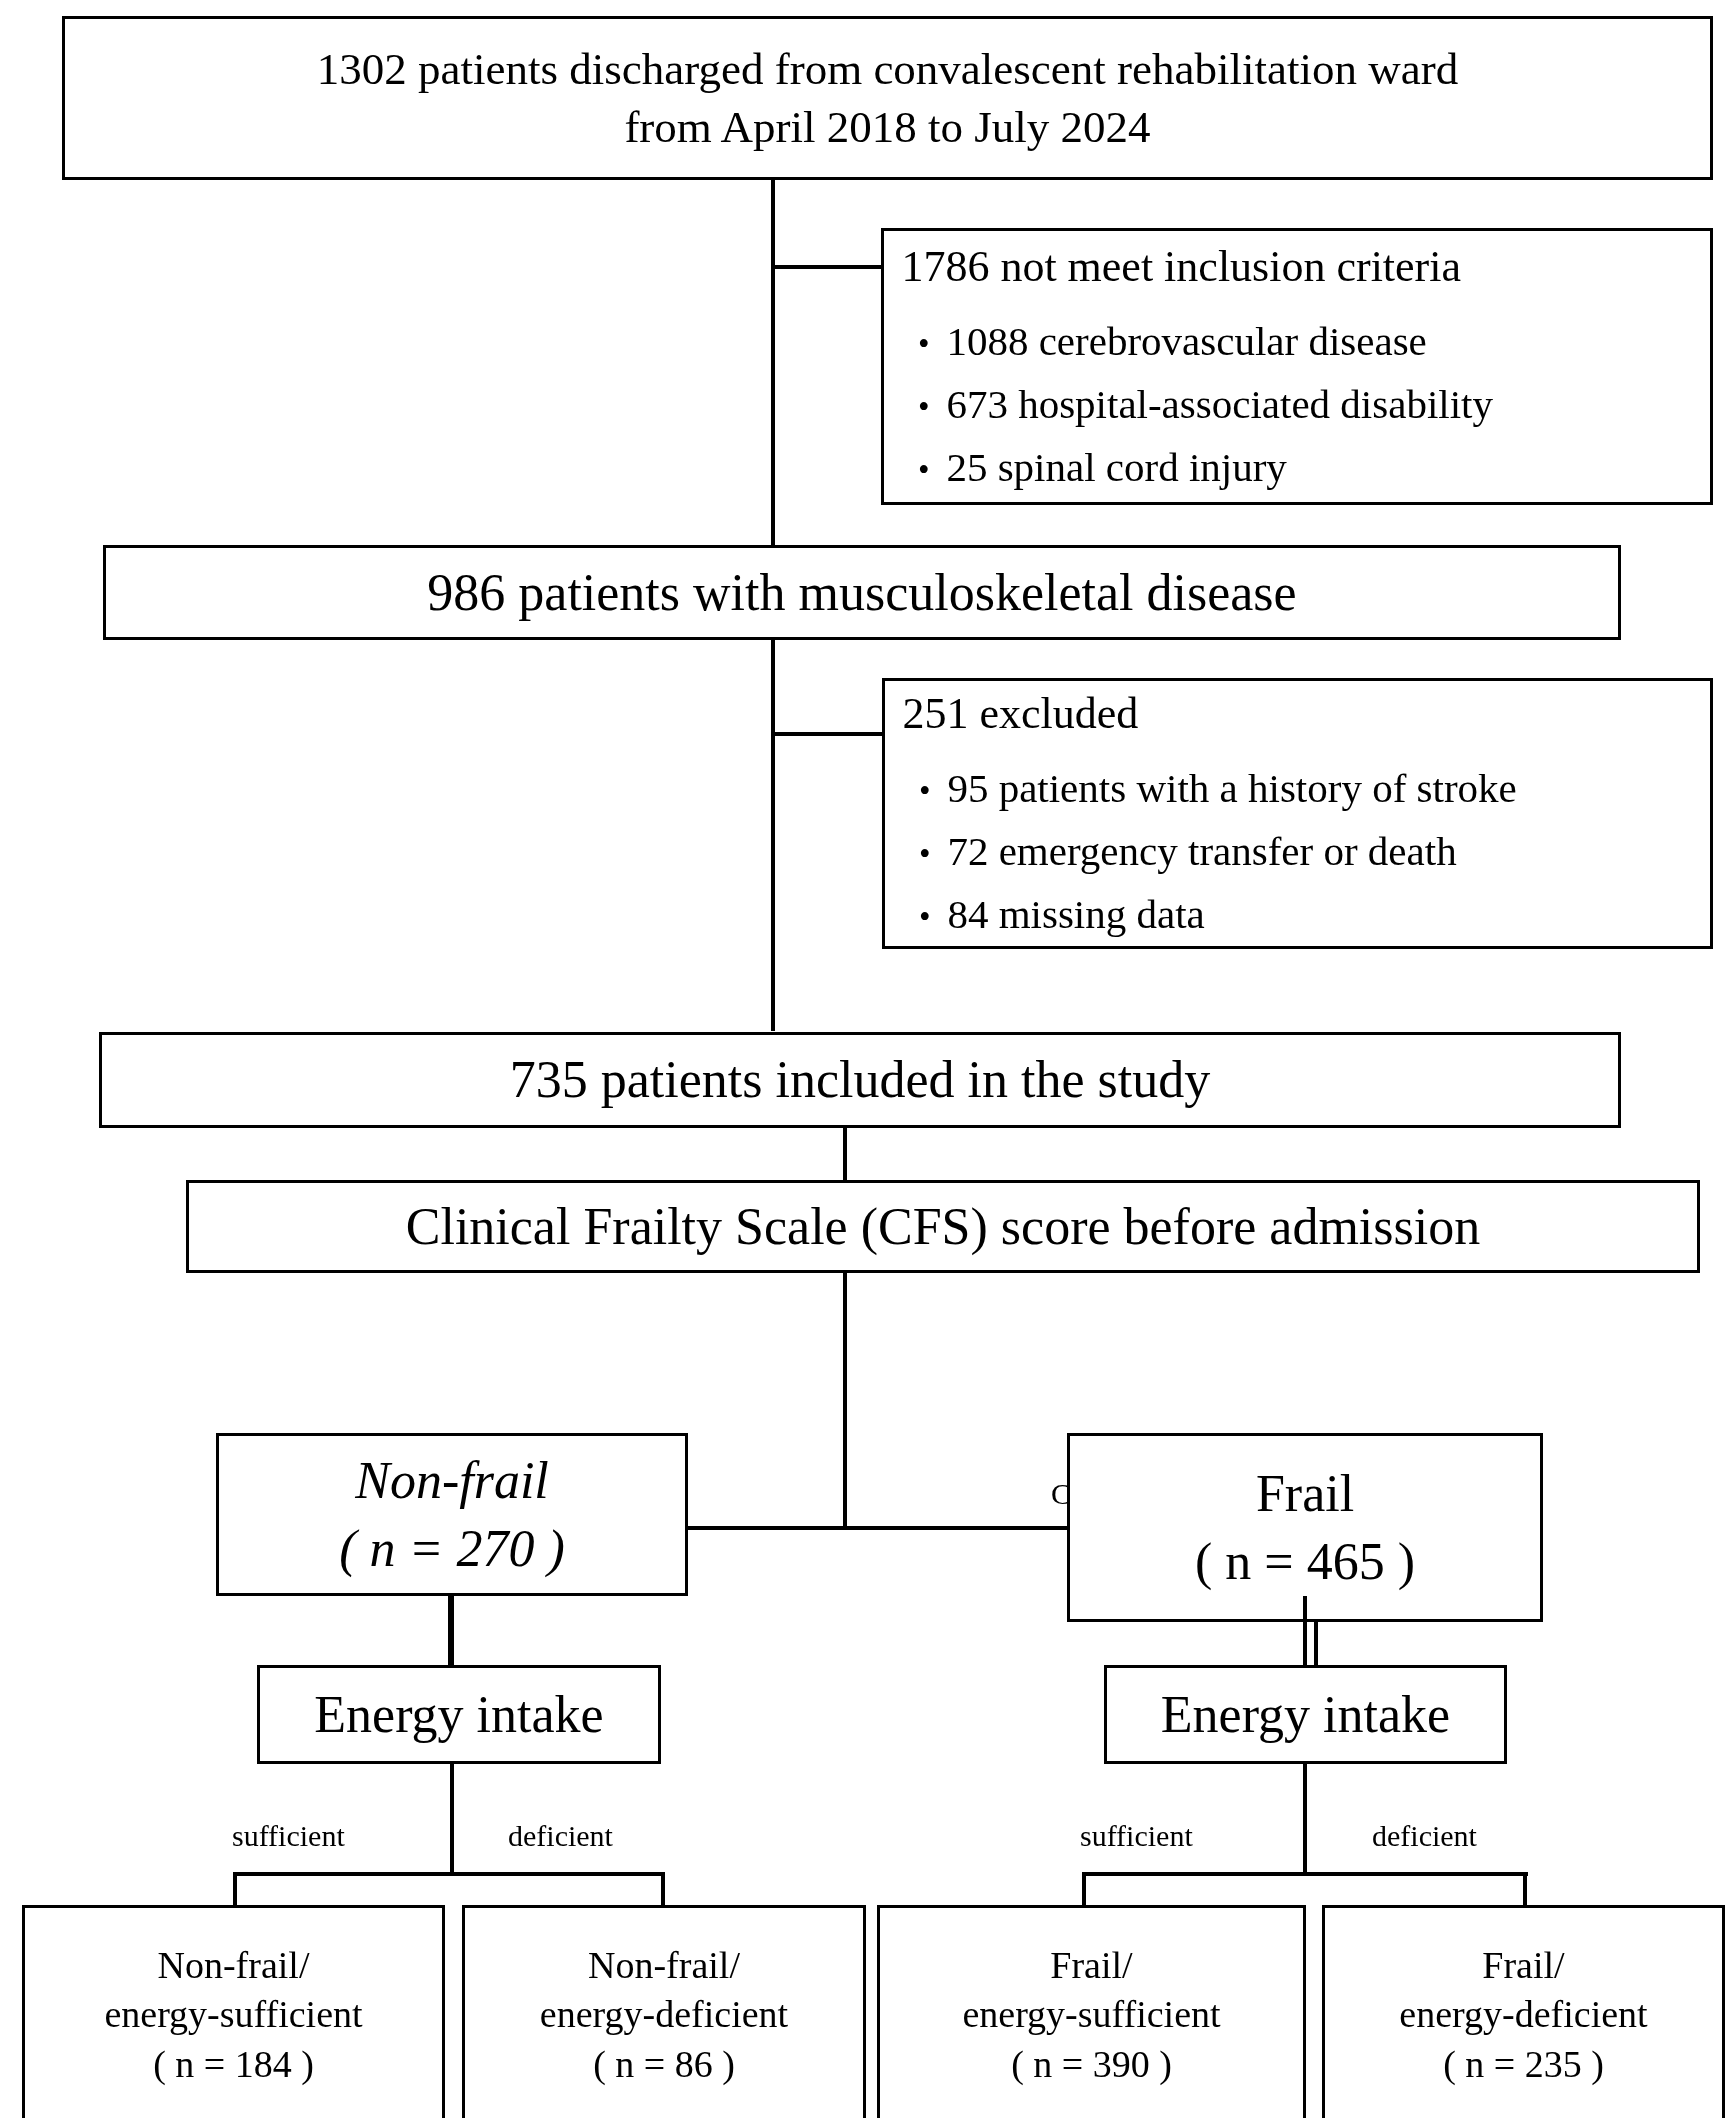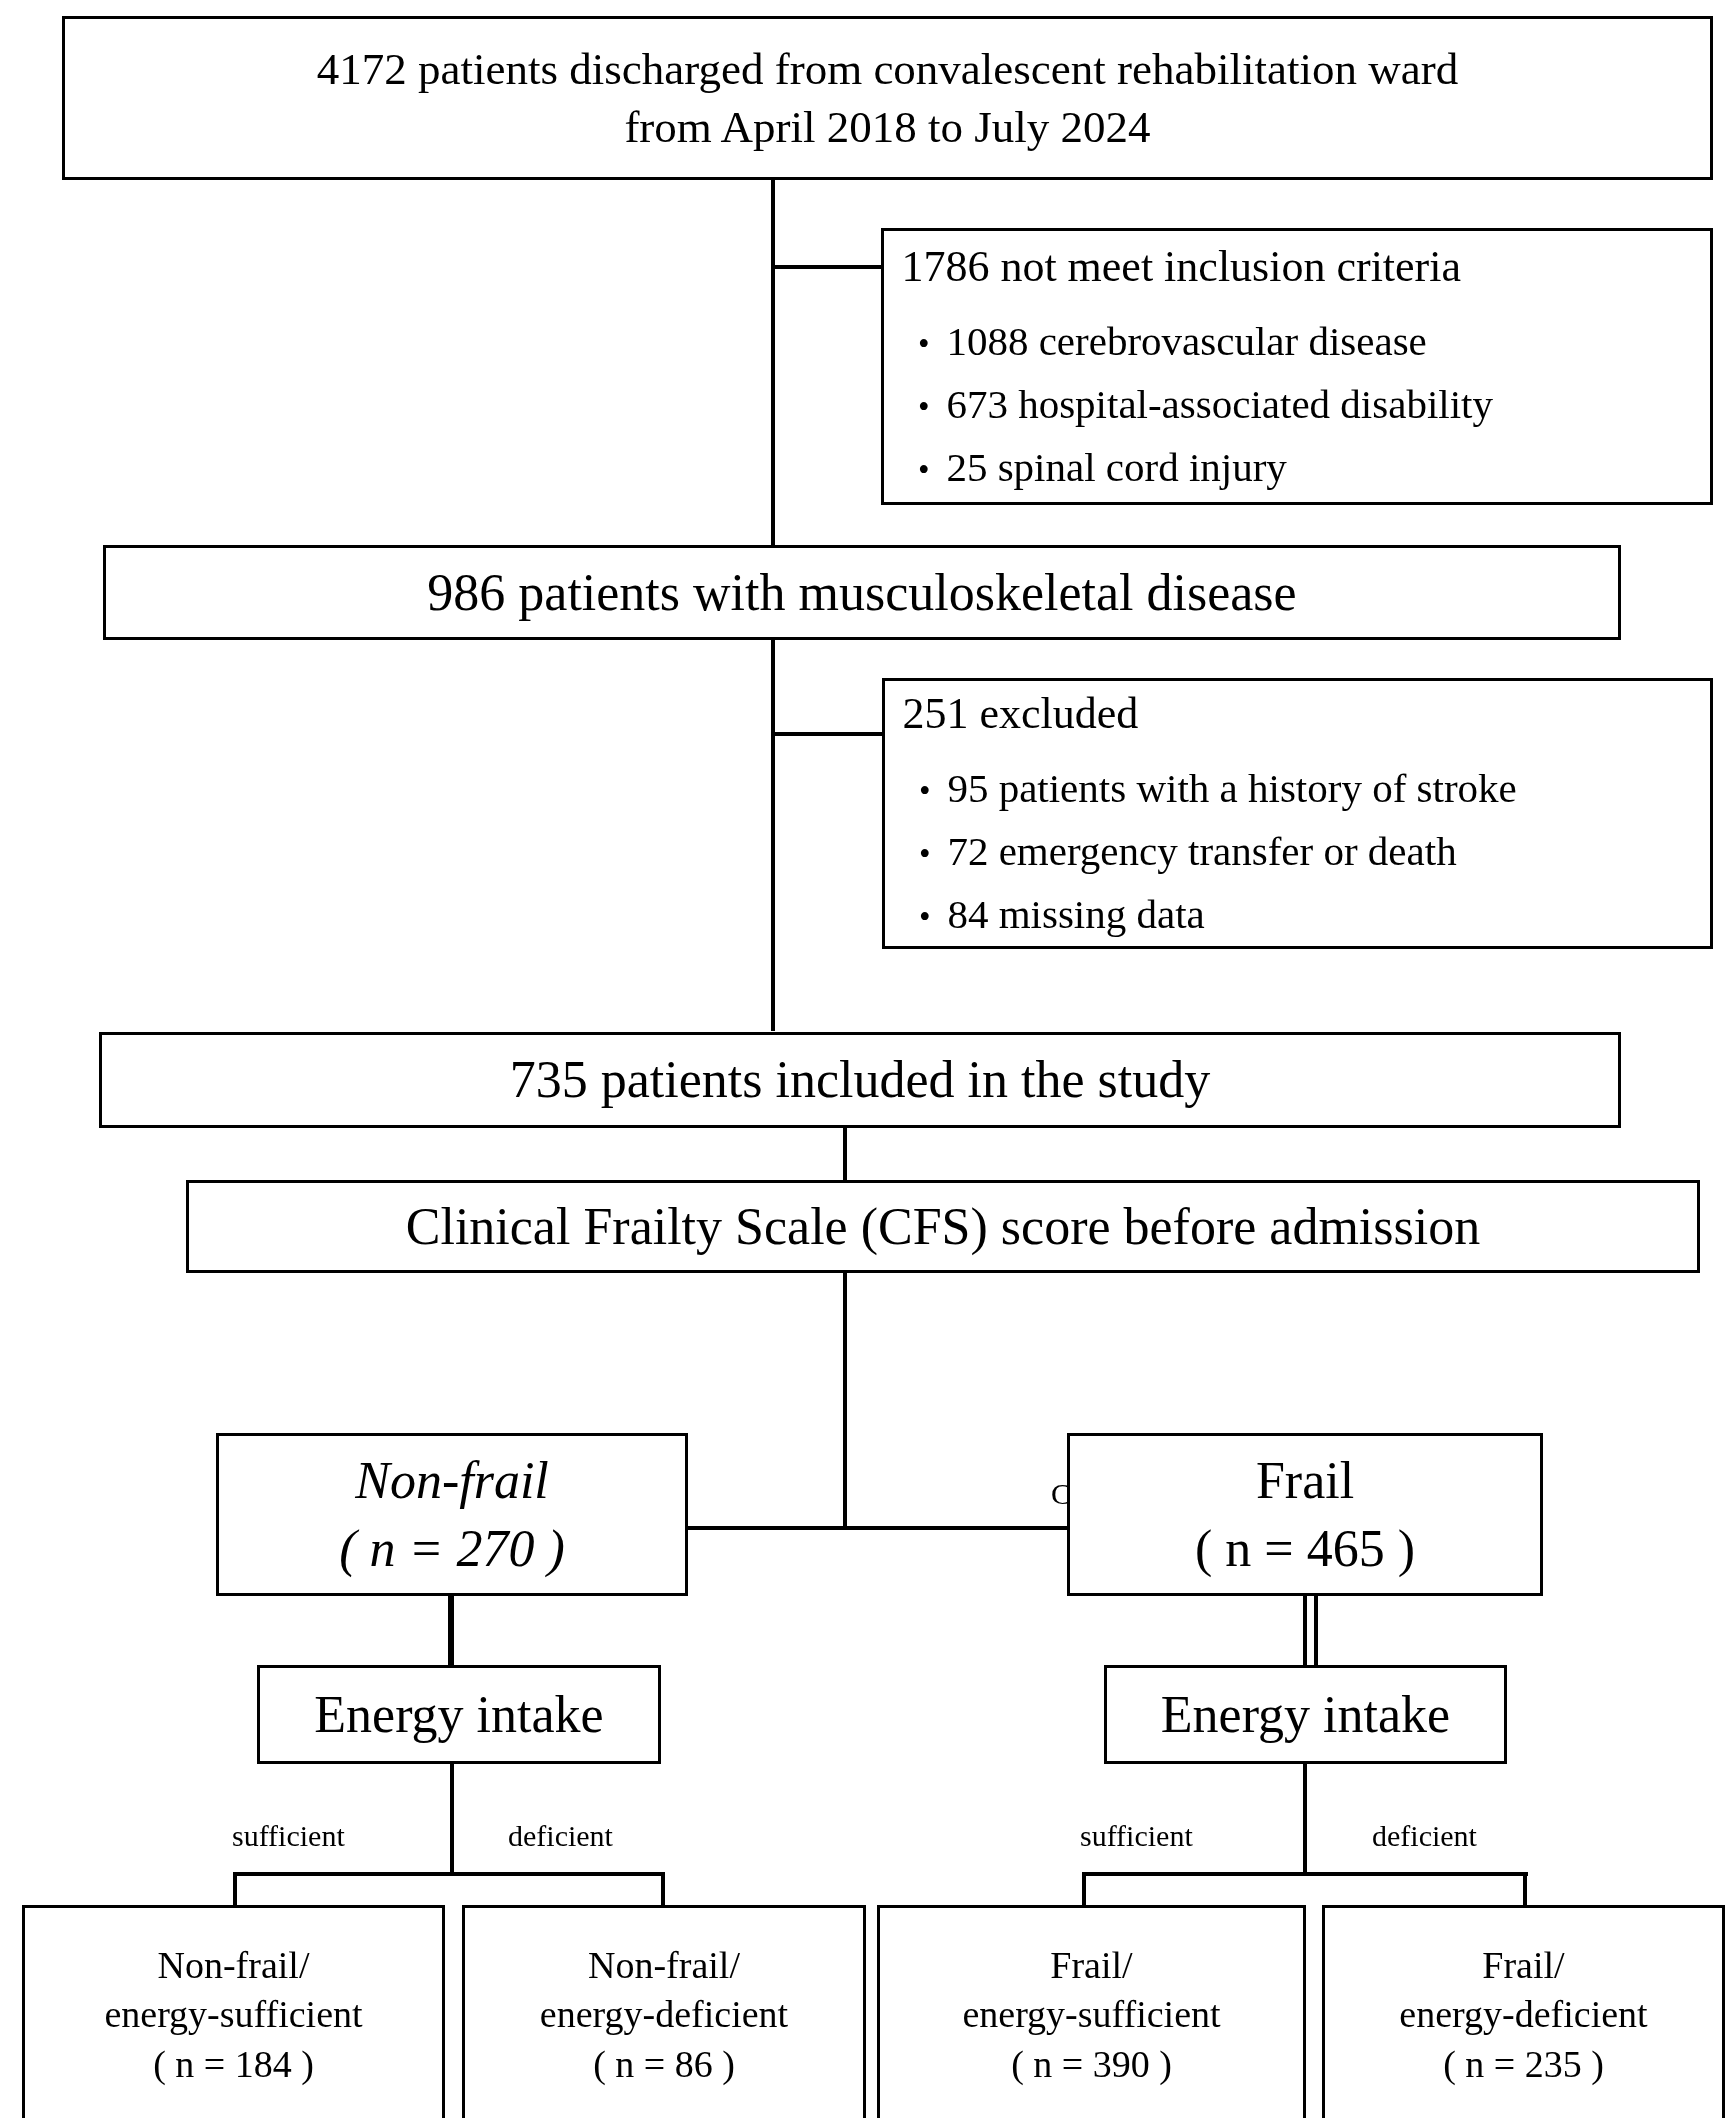--- a/index.html
+++ b/index.html
@@ -77,21 +77,21 @@
   }
   .excl-head { margin-bottom: 19px; }
   .nowrap { white-space: nowrap; }
 </style>
 </head>
 <body>
 
 <div id="canvas">
 
   <div class="box t-main" style="left:62px; top:16px; width:1651px; height:164px;">
-    <div class="nowrap">4172 patients discharged from convalescent rehabilitation ward</div>
+    <div class="nowrap">1302 patients discharged from convalescent rehabilitation ward</div>
     <div class="nowrap">from April 2018 to July 2024</div>
   </div>
 
   <div class="line vline" style="left:771px; top:180px; height:365px;"></div>
 
   <div class="line hline" style="left:771px; top:265px; width:112px;"></div>
 
   <div class="box left-align" style="left:881px; top:228px; width:832px; height:277px;">
     <div class="excl-inner">
       <div class="t-excl-h excl-head nowrap">1786 not meet inclusion criteria</div>
@@ -157,21 +157,21 @@
   <div class="line vline" style="left:1314px; top:1526px; height:142px;"></div>
 
   <div class="edge-label t-small" style="left:518px; top:1479px;">CFS 1-3</div>
   <div class="edge-label t-small" style="left:1051px; top:1479px;">CFS score ≥ 4</div>
 
   <div class="box t-box" style="left:216px; top:1433px; width:472px; height:163px;font-style:italic;">
     <div class="nowrap">Non-frail</div>
     <div class="nowrap">( n = 270 )</div>
   </div>
 
-  <div class="box t-box" style="left:1067px; top:1433px; width:476px; height:163px;">
+  <div class="box t-box" style="left:1067px; top:1433px; width:476px; height:189px;">
     <div class="nowrap">Frail</div>
     <div class="nowrap">( n = 465 )</div>
   </div>
 
   <div class="line vline" style="left:450px; top:1596px; height:69px;"></div>
   <div class="line vline" style="left:1303px; top:1596px; height:69px;"></div>
 
   <div class="box t-box" style="left:257px; top:1665px; width:404px; height:99px;">
     <div class="nowrap">Energy intake</div>
   </div>

